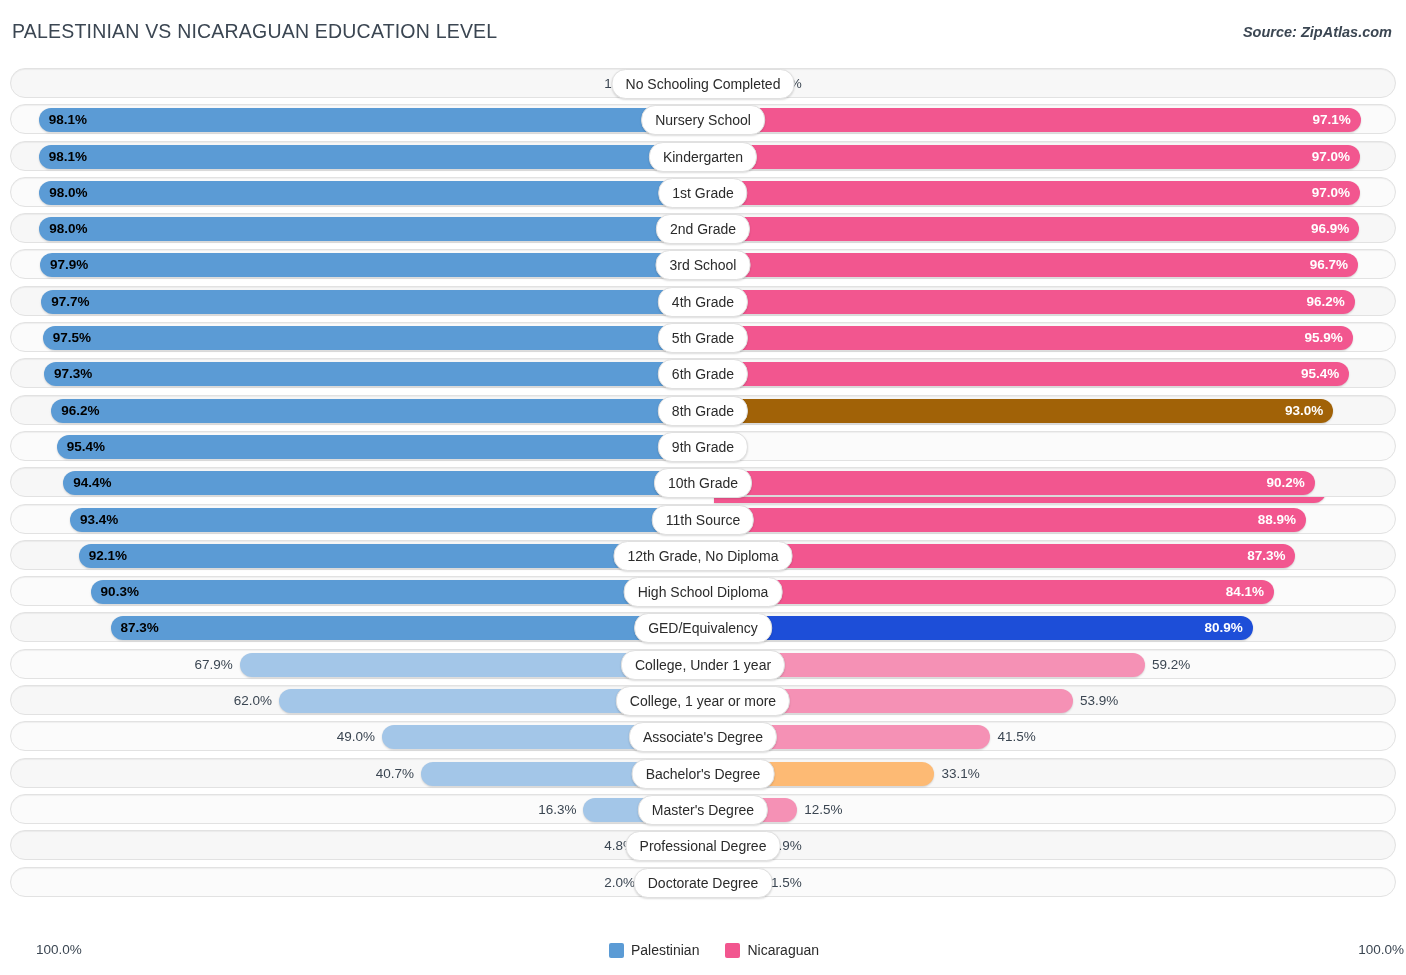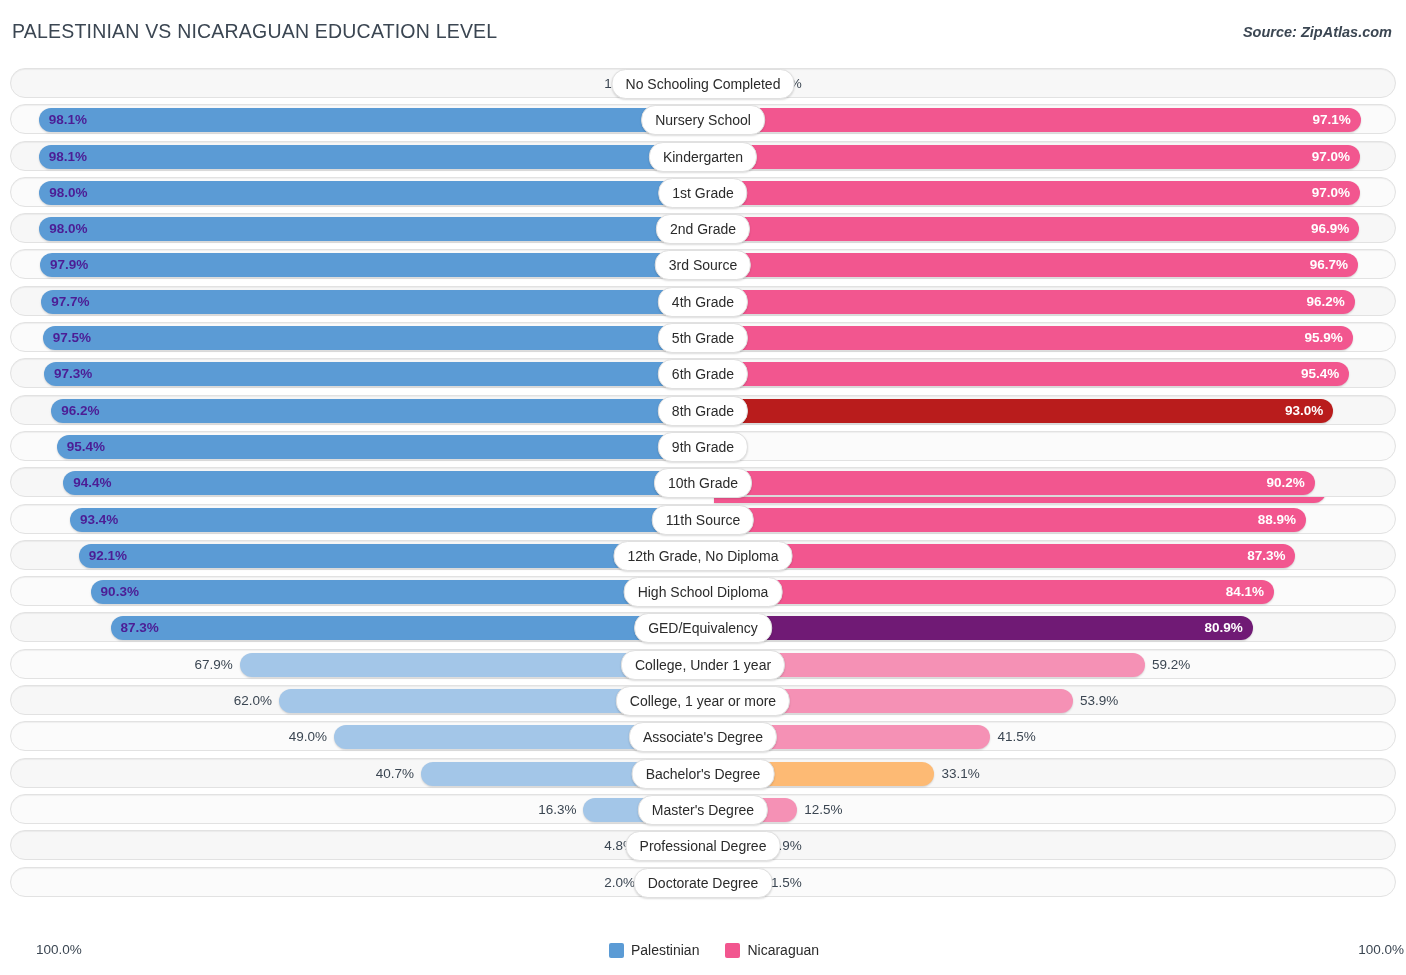--- a/index.html
+++ b/index.html
@@ -47,21 +47,21 @@
   }
   .half.left .bar{right:0;border-radius:12px 0 0 12px;}
   .half.right .bar{left:0;border-radius:0 12px 12px 0;}
   .half.left .bar.det{border-radius:12px;}
   .half.right .bar.det{border-radius:12px;}
   
   .val{
     position:absolute;top:0;height:24px;line-height:24px;
     font-size:13.5px;white-space:nowrap;
   }
-  .val.inL{left:10px;color:#4c1d95;font-weight:bold;}
+  .val.inL{left:10px;color:#000000;font-weight:bold;}
   .val.inR{right:10px;color:#ffffff;font-weight:bold;}
   .val.outL{right:100%;margin-right:7px;color:#3b4652;}
   .val.outR{left:100%;margin-left:7px;color:#3b4652;}
   
   .pill{
     position:absolute;top:1px;left:50%;transform:translateX(-50%);
     height:28px;line-height:28px;
     background:#ffffff;
     border:1px solid #e0e0e0;
     border-radius:14px;
@@ -172,21 +172,21 @@
           <div class="bar" style="width: 652.014px; background: rgb(91, 155, 213);">
             <span class="val inL">97.9%</span>
           </div>
         </div>
         <div class="half right" style="right: 37px;">
           <div class="bar" style="width: 644.022px; background: rgb(242, 86, 143);">
             <span class="val inR">96.7%</span>
           </div>
         </div>
       </div>
-      <div class="pill">3rd Source</div>
+      <div class="pill">3rd School</div>
     </div>
     <div class="row">
       <div class="track">
         <div class="half left" style="left: 37px;">
           <div class="bar" style="width: 650.682px; background: rgb(91, 155, 213);">
             <span class="val inL">97.7%</span>
           </div>
         </div>
         <div class="half right" style="right: 37px;">
           <div class="bar" style="width: 640.692px; background: rgb(242, 86, 143);">
@@ -227,21 +227,21 @@
       <div class="pill">6th Grade</div>
     </div>
     <div class="row">
       <div class="track">
         <div class="half left" style="left: 37px;">
           <div class="bar" style="width: 640.692px; background: rgb(91, 155, 213);">
             <span class="val inL">96.2%</span>
           </div>
         </div>
         <div class="half right" style="right: 37px;">
-          <div class="bar" style="width: 619.38px; background: #b91c1c;">
+          <div class="bar" style="width: 619.38px; background: #a16207;">
             <span class="val inR">93.0%</span>
           </div>
         </div>
       </div>
       <div class="pill">8th Grade</div>
     </div>
     <div class="row">
       <div class="track alt">
         <div class="half left" style="left: 37px;">
           <div class="bar" style="width: 635.364px; background: rgb(91, 155, 213);">
@@ -317,21 +317,21 @@
       <div class="pill">High School Diploma</div>
     </div>
     <div class="row">
       <div class="track">
         <div class="half left" style="left: 37px;">
           <div class="bar" style="width: 581.418px; background: rgb(91, 155, 213);">
             <span class="val inL">87.3%</span>
           </div>
         </div>
         <div class="half right" style="right: 37px;">
-          <div class="bar" style="width: 538.794px; background: #701a75;">
+          <div class="bar" style="width: 538.794px; background: #1d4ed8;">
             <span class="val inR">80.9%</span>
           </div>
         </div>
       </div>
       <div class="pill">GED/Equivalency</div>
     </div>
     <div class="row">
       <div class="track alt">
         <div class="half left" style="left: 37px;">
           <div class="bar det" style="width: 452.214px; background: rgb(163, 198, 232);">
@@ -357,21 +357,21 @@
           <div class="bar det" style="width: 358.974px; background: rgb(245, 145, 181);">
             <span class="val outR">53.9%</span>
           </div>
         </div>
       </div>
       <div class="pill">College, 1 year or more</div>
     </div>
     <div class="row">
       <div class="track alt">
         <div class="half left" style="left: 37px;">
-          <div class="bar det" style="width: 358px; background: rgb(163, 198, 232); padding-left: 28px;">
+          <div class="bar det" style="width: 310px; background: rgb(163, 198, 232); padding-left: 28px;">
             <span class="val outL">49.0%</span>
           </div>
         </div>
         <div class="half right" style="right: 37px;">
           <div class="bar det" style="width: 276.39px; background: rgb(245, 145, 181);">
             <span class="val outR">41.5%</span>
           </div>
         </div>
       </div>
       <div class="pill">Associate's Degree</div>

